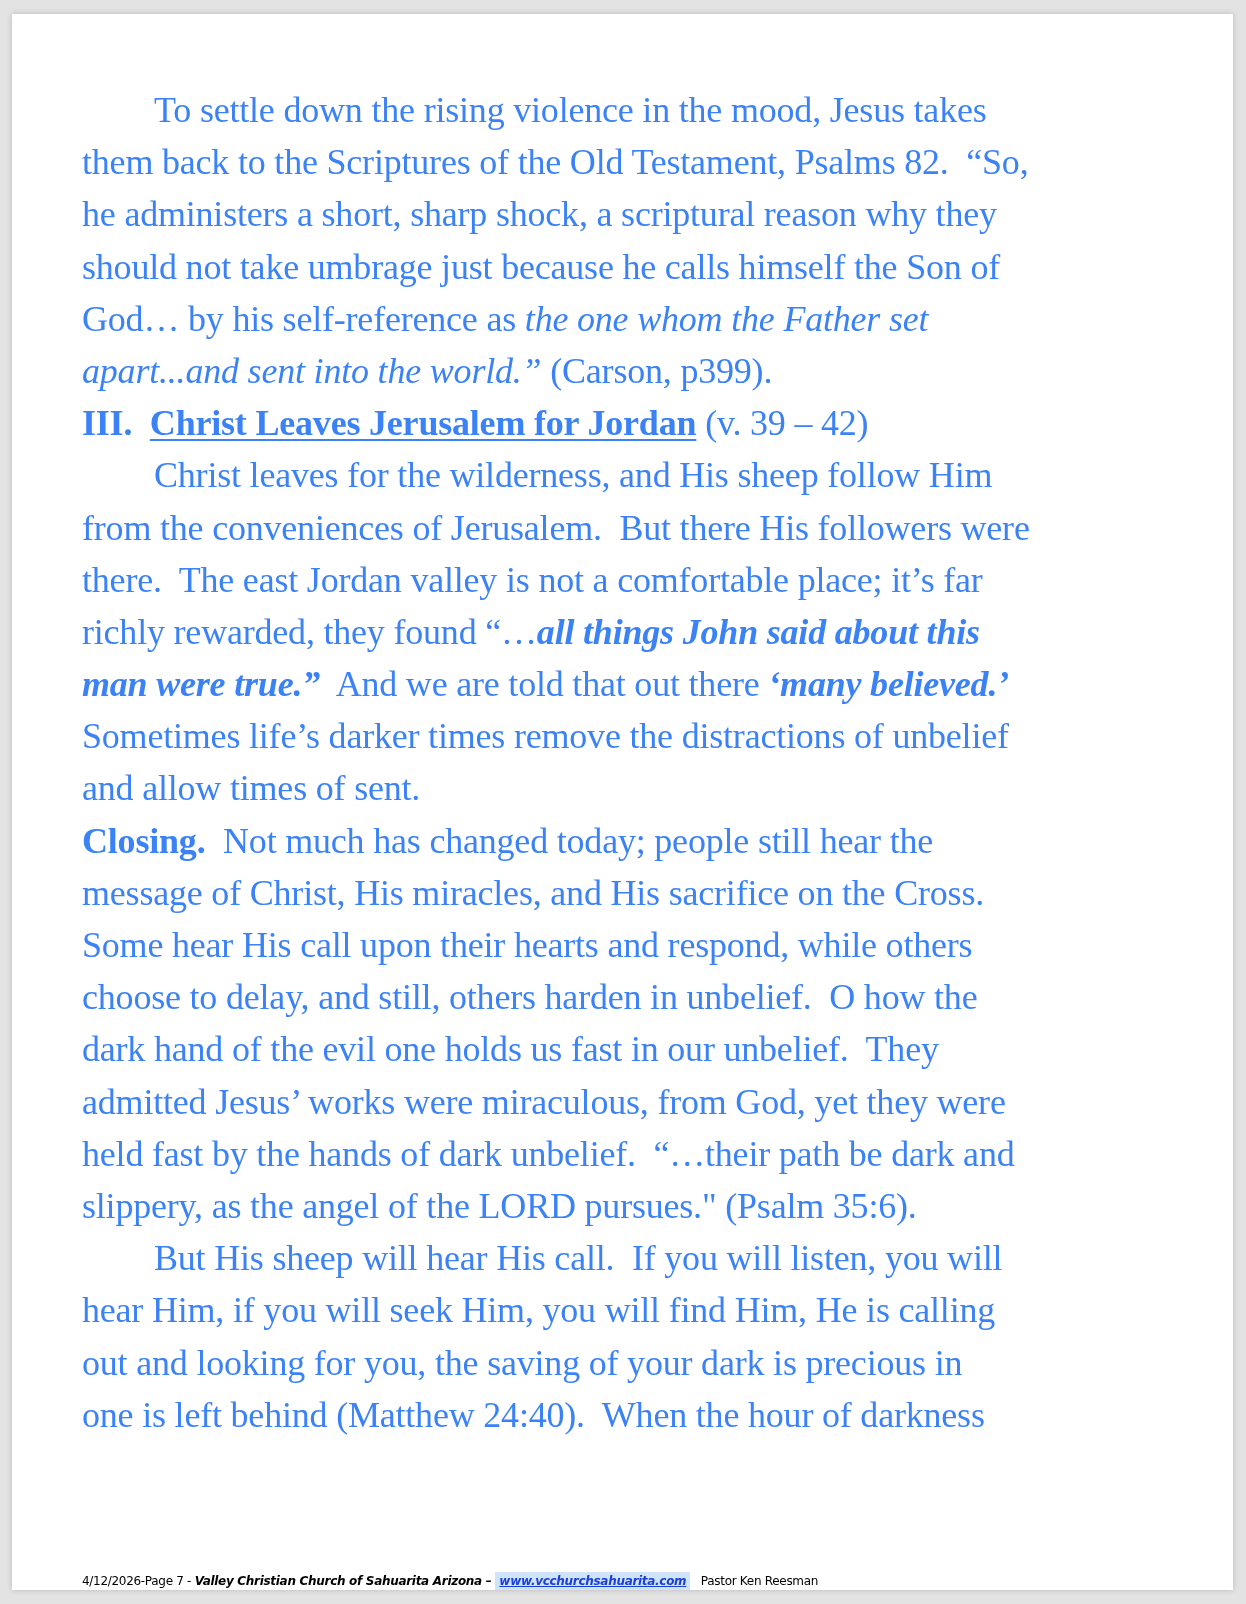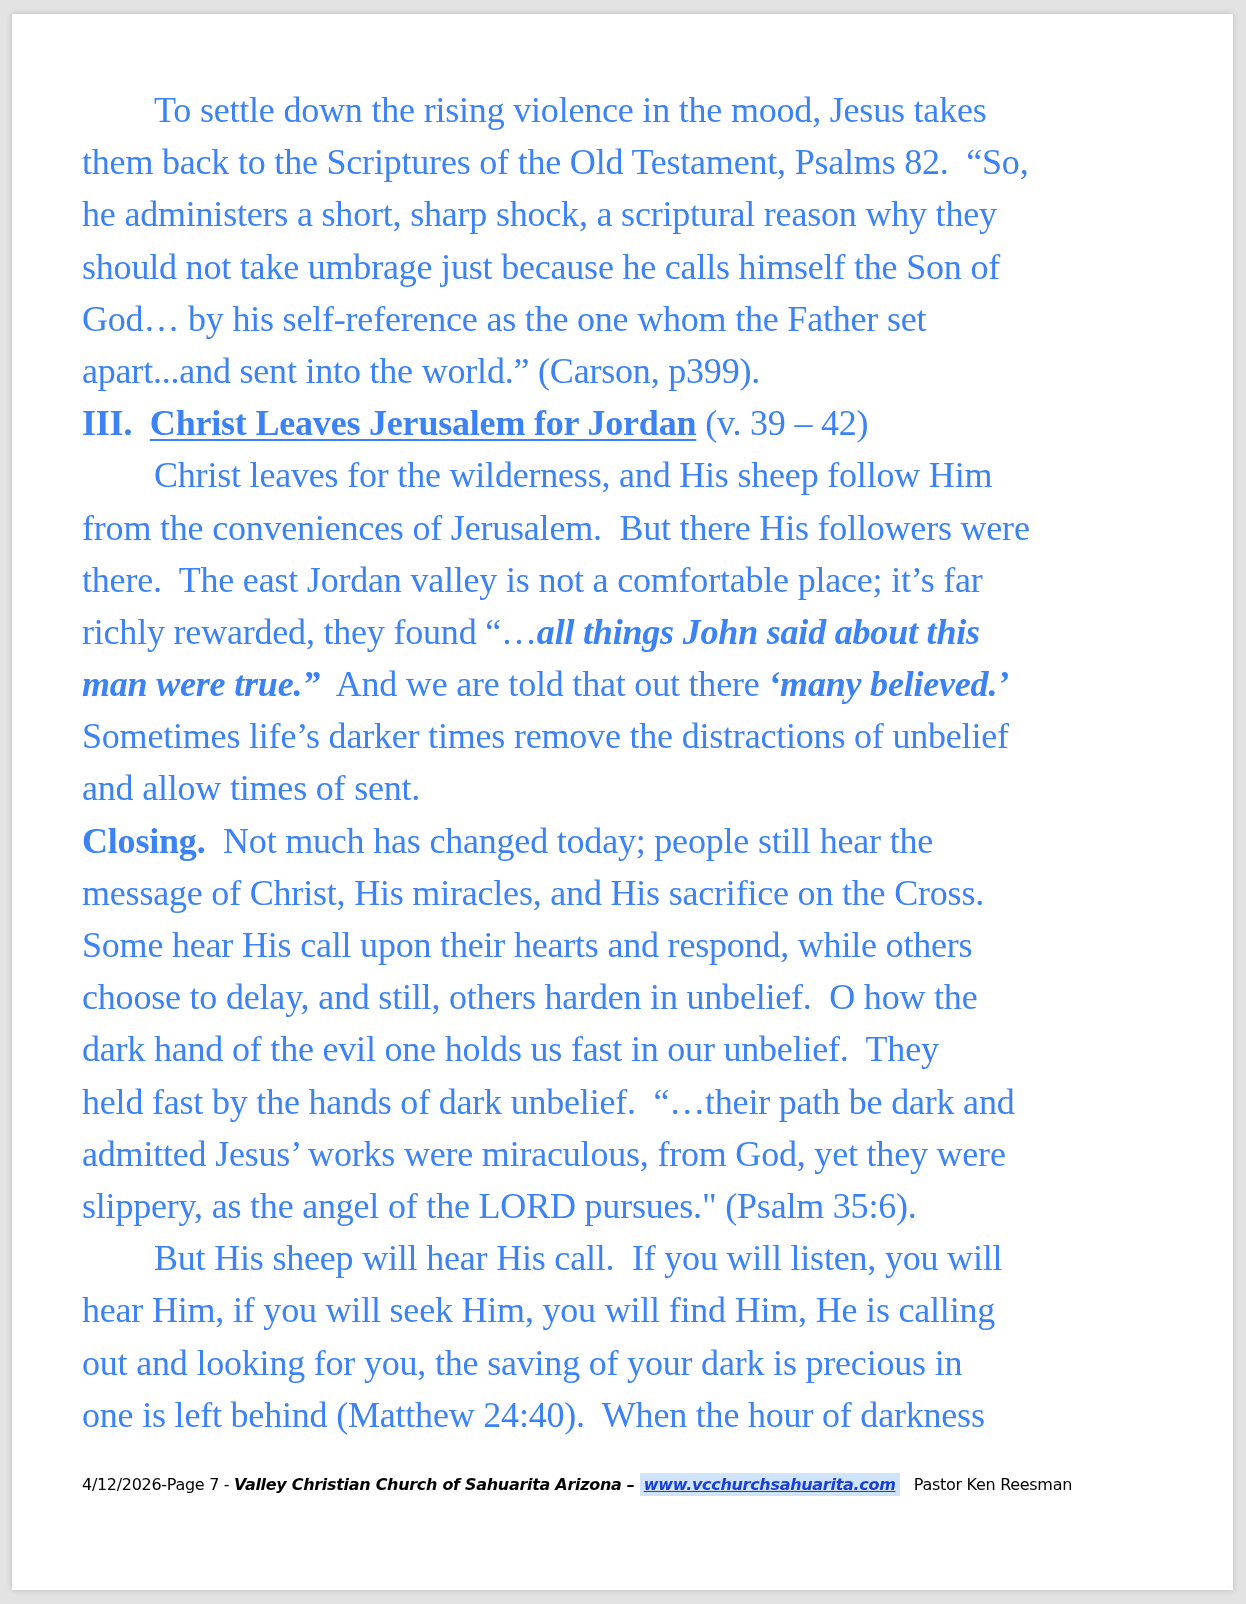--- a/index.html
+++ b/index.html
@@ -22,28 +22,28 @@
     width: 1100px;
     font-family: "Liberation Serif", serif;
     font-size: 36px;
     line-height: 52.2px;
     color: #3b82f6;
     letter-spacing: -0.2px;
   }
   .line { white-space: pre; height: 52.2px; }
   .indent { padding-left: 72px; }
   .b { font-weight: bold; }
-  .i { }
+  .i { font-style: italic; }
   .bi { font-weight: bold; font-style: italic; }
   .u { text-decoration: underline; text-decoration-thickness: 2px; text-underline-offset: 4px; }
   .footer {
     position: absolute;
-    left: 70px; top: 1461px;
+    left: 70px; top: 1560px;
     font-family: "DejaVu Sans", sans-serif;
-    font-size: 16px;
+    font-size: 12px;
     color: #000;
     white-space: pre;
     letter-spacing: -0.3px;
   }
   .footer .org { font-weight: bold; font-style: italic; }
   .footer .link {
     color: #1a3fd9;
     font-weight: bold; font-style: italic;
     text-decoration: underline;
     background: #cfe3fb;
@@ -71,22 +71,22 @@
     <div class="line"><span>richly rewarded, they found “…</span><span class="bi">all things John said about this</span></div>
     <div class="line"><span class="bi">man were true.”</span><span>  And we are told that out there </span><span class="bi">‘many believed.’</span></div>
     <div class="line"><span>Sometimes life’s darker times remove the distractions of unbelief</span></div>
     <div class="line"><span>and allow times of sent.</span></div>
 
     <div class="line"><span class="b">Closing.</span><span>  Not much has changed today; people still hear the</span></div>
     <div class="line"><span>message of Christ, His miracles, and His sacrifice on the Cross.</span></div>
     <div class="line"><span>Some hear His call upon their hearts and respond, while others</span></div>
     <div class="line"><span>choose to delay, and still, others harden in unbelief.  O how the</span></div>
     <div class="line"><span>dark hand of the evil one holds us fast in our unbelief.  They</span></div>
+    <div class="line"><span>admitted Jesus’ works were miraculous, from God, yet they were</span></div>
     <div class="line"><span>held fast by the hands of dark unbelief.  “…their path be dark and</span></div>
-    <div class="line"><span>admitted Jesus’ works were miraculous, from God, yet they were</span></div>
     <div class="line"><span>slippery, as the angel of the LORD pursues." (Psalm 35:6).</span></div>
 
     <div class="line indent"><span>But His sheep will hear His call.  If you will listen, you will</span></div>
     <div class="line"><span>hear Him, if you will seek Him, you will find Him, He is calling</span></div>
     <div class="line"><span>out and looking for you, the saving of your dark is precious in</span></div>
     <div class="line"><span>one is left behind (Matthew 24:40).  When the hour of darkness</span></div>
   </div>
 
   <div class="footer"><span>4/12/2026-Page 7 - </span><span class="org">Valley Christian Church of Sahuarita Arizona – </span><a class="link">www.vcchurchsahuarita.com</a><span>   Pastor Ken Reesman</span></div>
 </div>

